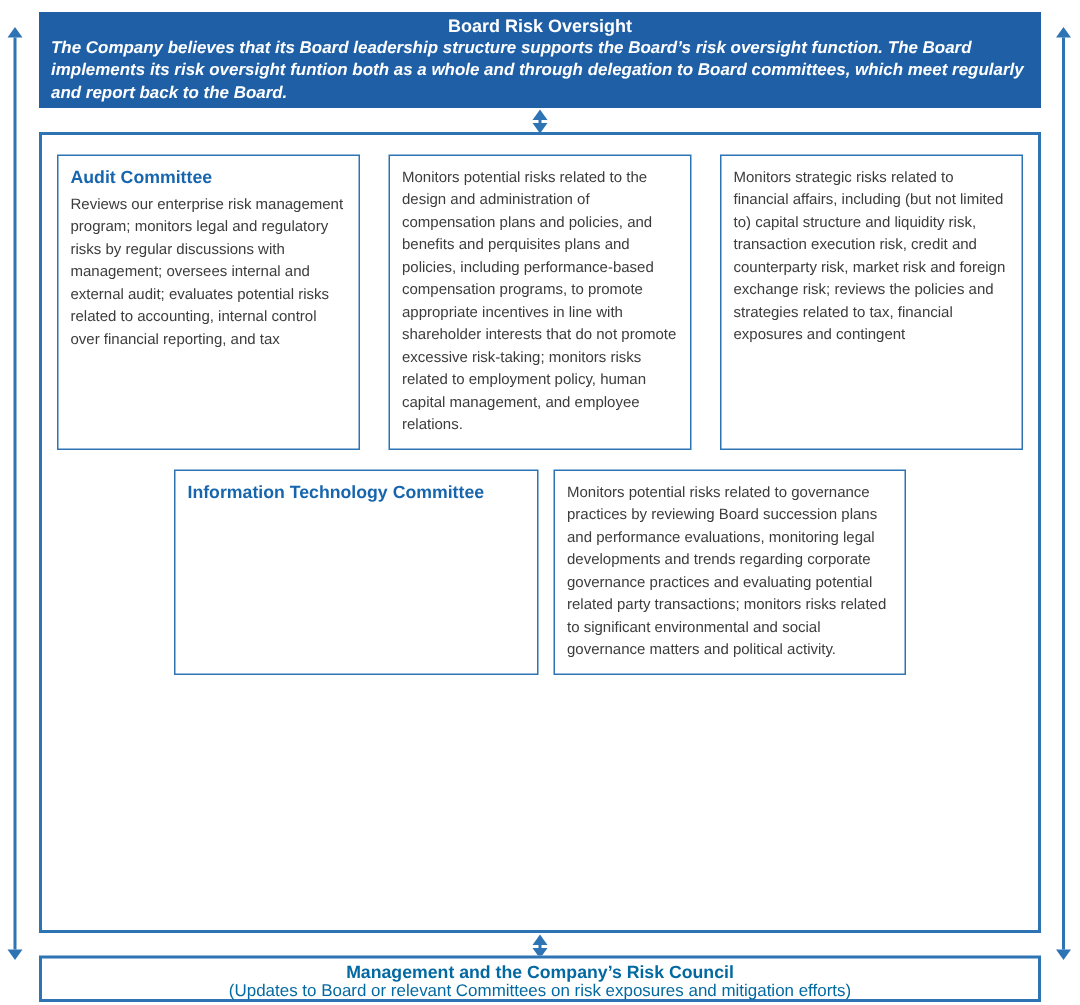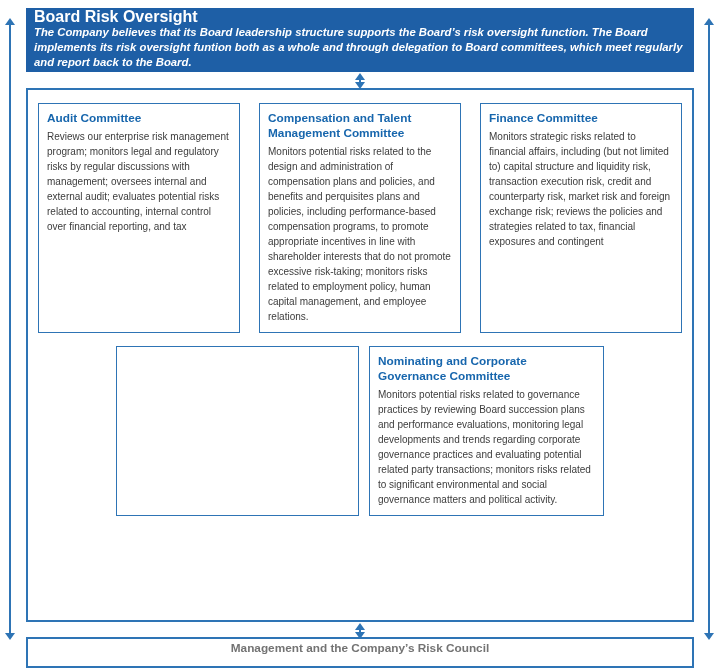--- a/index.html
+++ b/index.html
@@ -15,22 +15,23 @@
 
   
   .top-banner {
     position: absolute;
     left: 26px; right: 26px; top: 8px; height: 64px;
     background: #1e5fa6;
     color: #ffffff;
     padding: 2px 8px 3px 8px;
   }
   .top-banner .banner-title {
+    text-align: center;
     font-weight: bold;
-    font-size: 16px;
+    font-size: 12px;
     line-height: 14px;
   }
   .top-banner .banner-body {
     font-weight: bold;
     font-size: 11.3px;
     line-height: 15px;
     margin-top: 1px;
     font-style: italic;
   }
 
@@ -75,21 +76,21 @@
   .w-it { width: 243px; }
   .w-nom { width: 235px; }
 
   
   .bottom-banner {
     position: absolute;
     left: 26px; right: 26px; bottom: 2px; height: 31px;
     border: 2px solid #2e74b5;
     background: #ffffff;
     text-align: center;
-    color: #737373;
+    color: #0369a1;
     padding-top: 2px;
   }
   .bottom-banner .bb-title {
     font-weight: bold;
     font-size: 11.8px;
     line-height: 14px;
   }
   .bottom-banner .bb-sub {
     font-size: 11.3px;
     line-height: 13px;
@@ -133,39 +134,38 @@
   <div class="v-arrow arrow-top"></div>
 
   <div class="main-box">
 
     <div class="row1">
       <div class="cbox">
         <div class="cbox-title">Audit Committee</div>
         <div class="cbox-body">Reviews our enterprise risk management program; monitors legal and regulatory risks by regular discussions with management; oversees internal and external audit; evaluates potential risks related to accounting, internal control over financial reporting, and tax</div>
       </div>
       <div class="cbox">
-        <div class="cbox-title">Compensation and Talent Management Committee</div>
         <div class="cbox-body">Monitors potential risks related to the design and administration of compensation plans and policies, and benefits and perquisites plans and policies, including performance-based compensation programs, to promote appropriate incentives in line with shareholder interests that do not promote excessive risk-taking; monitors risks related to employment policy, human capital management, and employee relations.</div>
       </div>
       <div class="cbox">
-        <div class="cbox-title">Finance Committee</div>
         <div class="cbox-body">Monitors strategic risks related to financial affairs, including (but not limited to) capital structure and liquidity risk, transaction execution risk, credit and counterparty risk, market risk and foreign exchange risk; reviews the policies and strategies related to tax, financial exposures and contingent</div>
       </div>
     </div>
 
     <div class="row2">
       <div class="cbox w-it">
+        <div class="cbox-title">Information Technology Committee</div>
       </div>
       <div class="cbox w-nom">
-        <div class="cbox-title">Nominating and Corporate Governance Committee</div>
         <div class="cbox-body">Monitors potential risks related to governance practices by reviewing Board succession plans and performance evaluations, monitoring legal developments and trends regarding corporate governance practices and evaluating potential related party transactions; monitors risks related to significant environmental and social governance matters and political activity.</div>
       </div>
     </div>
 
   </div>
 
   <div class="v-arrow arrow-bottom"></div>
 
   <div class="bottom-banner">
     <div class="bb-title">Management and the Company’s Risk Council</div>
+    <div class="bb-sub">(Updates to Board or relevant Committees on risk exposures and mitigation efforts)</div>
   </div>
 
 </div>
 
 </body></html>

